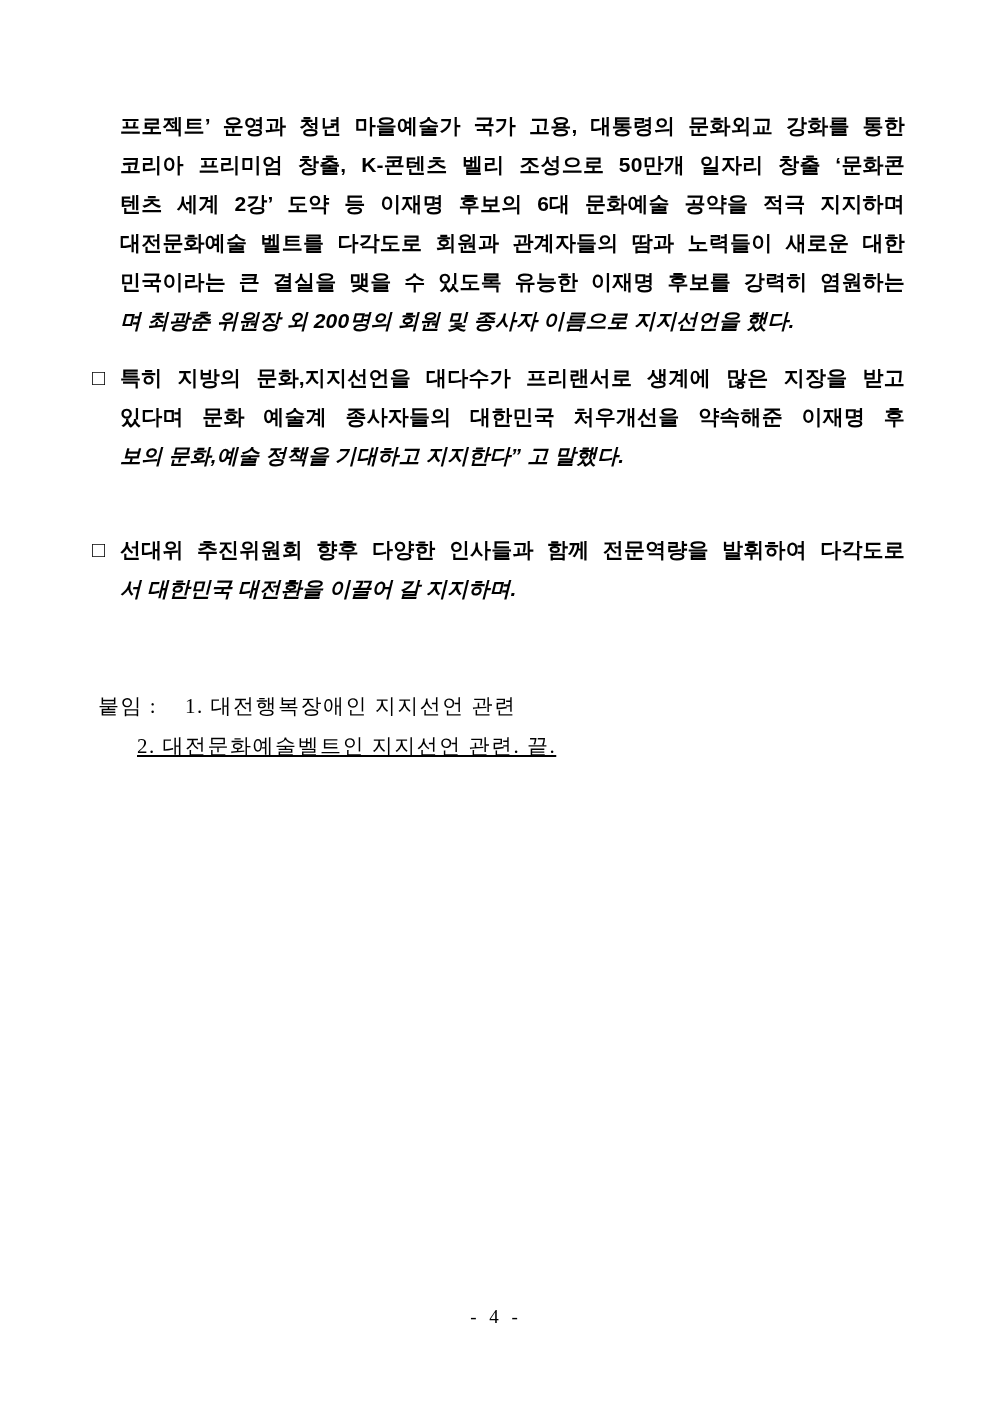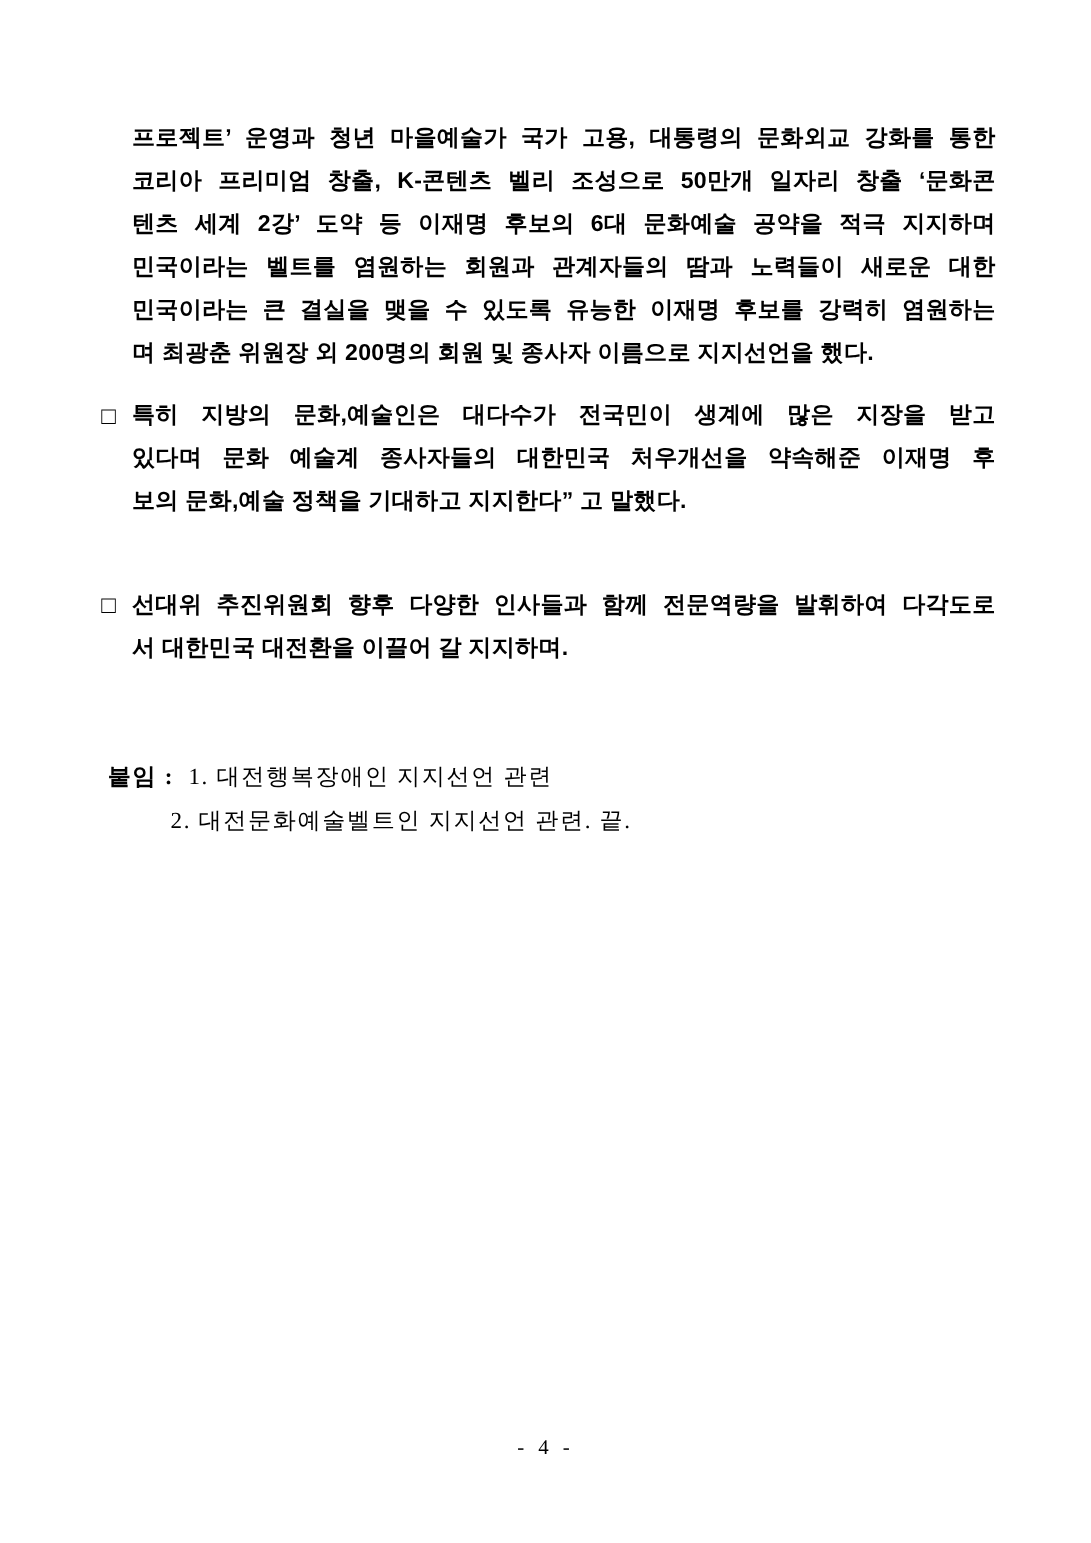--- a/index.html
+++ b/index.html
@@ -24,70 +24,71 @@
   .line {
     margin-left: 28px;
     width: 785px;
     text-align: justify;
     text-align-last: justify;
     word-break: keep-all;
     white-space: normal;
   }
   .line.last {
     text-align-last: left;
+    font-style: italic;
   }
   .bullet {
     position: absolute;
     left: 0;
     top: 0;
     width: 24px;
     font-weight: normal;
     font-size: 22px;
     line-height: 39px;
   }
   .attachment {
     position: absolute;
     left: 92px;
     width: 813px;
     font-family: "Liberation Serif", serif;
     font-size: 21px;
     line-height: 40px;
     letter-spacing: 1.5px;
   }
   .att-line { margin-left: 6px; }
-  .att-line.att-second { margin-left: 63px; }
-  .att-label { margin-right: 13px; font-weight: bold; }
+  .att-line.att-second { margin-left: 45px; text-decoration: underline; }
+  .att-label { margin-right: 28px; }
   .footer {
     position: absolute;
     top: 1306px;
     left: 0;
     width: 100%;
     text-align: center;
     font-family: "Liberation Serif", serif;
     font-size: 19px;
     letter-spacing: 4px;
   }
 </style>
 </head>
 <body>
 
 <div class="page">
 
   <section class="para" style="top:106px">
     <div class="line">프로젝트’ 운영과 청년 마을예술가 국가 고용, 대통령의 문화외교 강화를 통한</div>
     <div class="line">코리아 프리미엄 창출, K-콘텐츠 벨리 조성으로 50만개 일자리 창출 ‘문화콘</div>
     <div class="line">텐츠 세계 2강’ 도약 등 이재명 후보의 6대 문화예술 공약을 적극 지지하며</div>
-    <div class="line">민국이라는 벨트를 염원하는 회원과 관계자들의 땀과 노력들이 새로운 대한</div>
+    <div class="line">대전문화예술 벨트를 다각도로 회원과 관계자들의 땀과 노력들이 새로운 대한</div>
     <div class="line">민국이라는 큰 결실을 맺을 수 있도록 유능한 이재명 후보를 강력히 염원하는</div>
     <div class="line last">며 최광춘 위원장 외 200명의 회원 및 종사자 이름으로 지지선언을 했다.</div>
   </section>
 
   <section class="para" style="top:358px">
     <span class="bullet">□</span>
-    <div class="line">특히 지방의 문화,예술인은 대다수가 전국민이 생계에 많은 지장을 받고</div>
+    <div class="line">특히 지방의 문화,지지선언을 대다수가 프리랜서로 생계에 많은 지장을 받고</div>
     <div class="line">있다며 문화 예술계 종사자들의 대한민국 처우개선을 약속해준 이재명 후</div>
     <div class="line last">보의 문화,예술 정책을 기대하고 지지한다” 고 말했다.</div>
   </section>
 
   <section class="para" style="top:530px">
     <span class="bullet">□</span>
     <div class="line">선대위 추진위원회 향후 다양한 인사들과 함께 전문역량을 발휘하여 다각도로</div>
     <div class="line last">서 대한민국 대전환을 이끌어 갈 지지하며.</div>
   </section>
 

